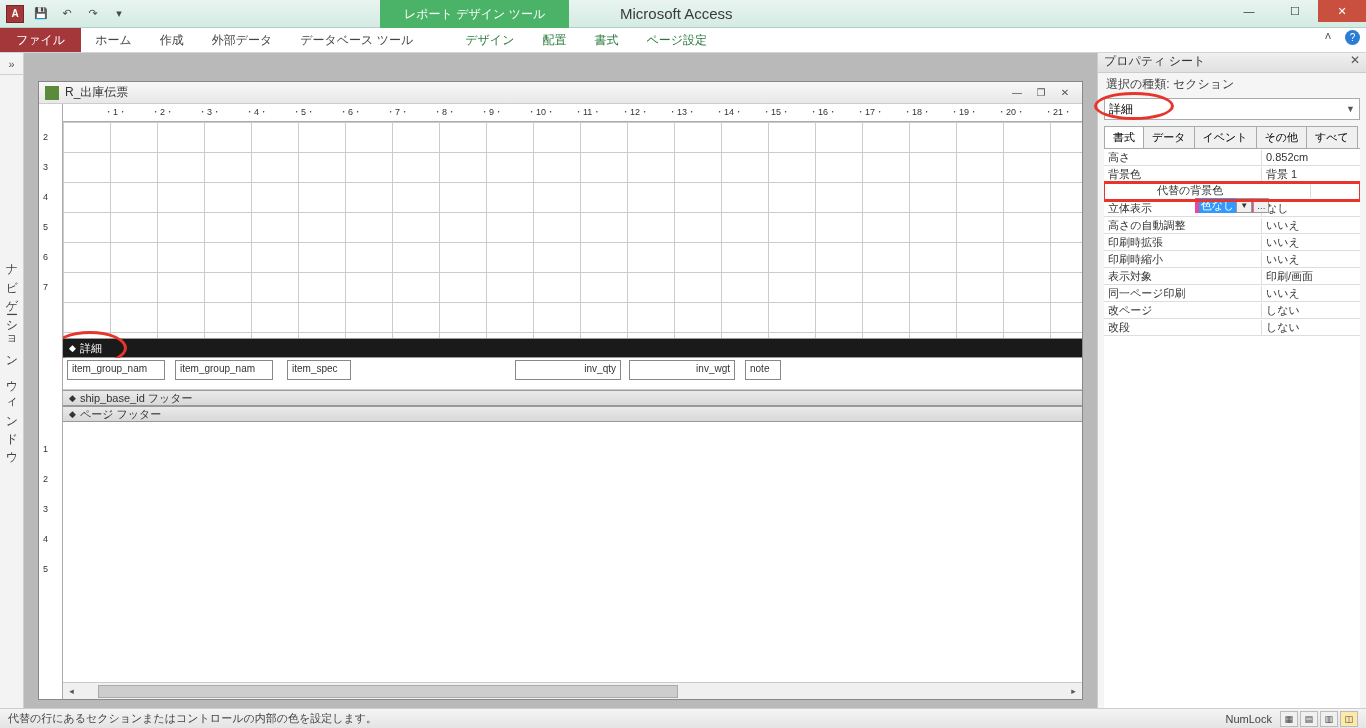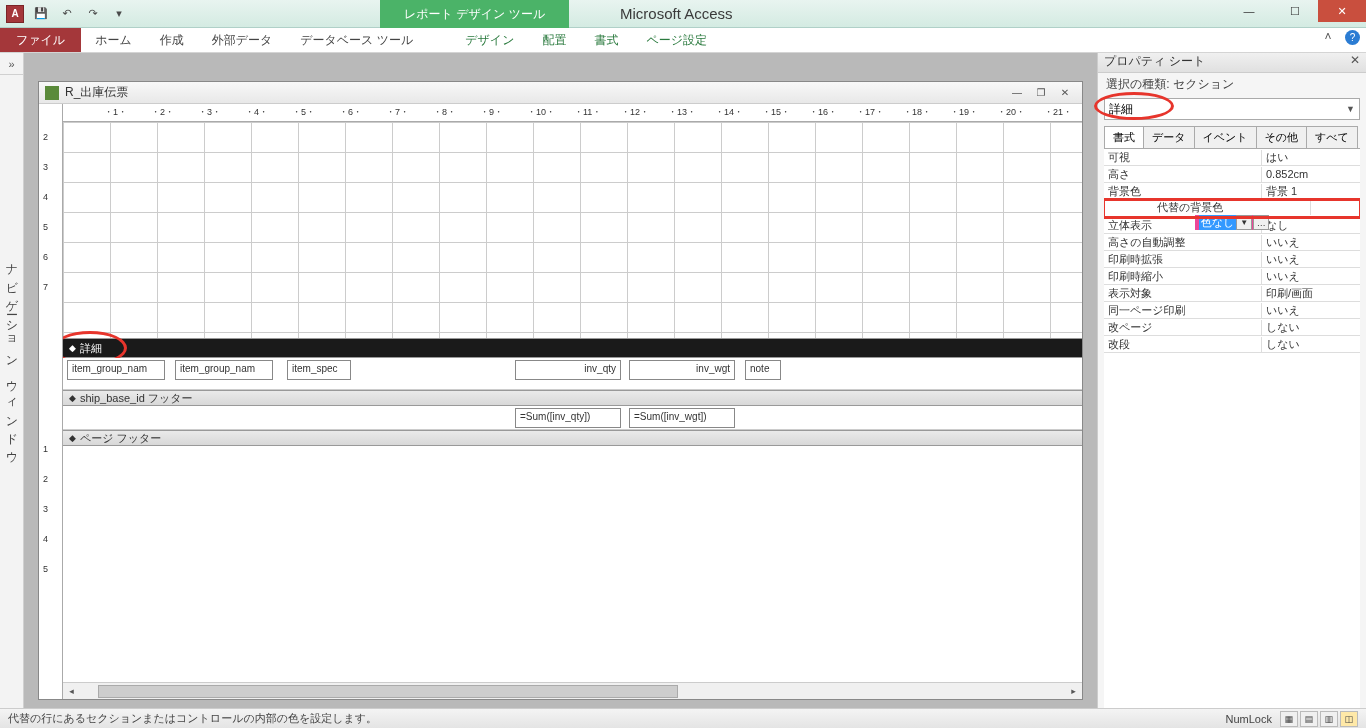--- a/index.html
+++ b/index.html
@@ -193,24 +193,20 @@
               <div class="field-box" style="left:112px;width:98px">item_group_nam</div>
               <div class="field-box" style="left:224px;width:64px">item_spec</div>
               <div class="field-box" style="left:452px;width:106px;text-align:right">inv_qty</div>
               <div class="field-box" style="left:566px;width:106px;text-align:right">inv_wgt</div>
               <div class="field-box" style="left:682px;width:36px">note</div>
             </div>
             <div class="section-band">
               <span class="marker">◆</span>
               <span>ship_base_id フッター</span>
             </div>
-            <div class="field-row grid-area" style="height:24px">
-              <div class="field-box" style="left:452px;width:106px">=Sum([inv_qty])</div>
-              <div class="field-box" style="left:566px;width:106px">=Sum([inv_wgt])</div>
-            </div>
             <div class="section-band">
               <span class="marker">◆</span>
               <span>ページ フッター</span>
             </div>
             <div class="page-footer-area"></div>
           </div>
           <div class="scroll-h">
             <div class="arrow">◂</div>
             <div class="thumb"></div>
             <div style="flex:1"></div>
@@ -236,26 +232,20 @@
     </div>
     <div class="prop-tabs" id="prop-tabs">
         <div class="prop-tab active">書式</div>
         <div class="prop-tab">データ</div>
         <div class="prop-tab">イベント</div>
         <div class="prop-tab">その他</div>
         <div class="prop-tab">すべて</div>
       </div>
     <div class="prop-grid" id="prop-grid">
         <div class="prop-row">
-          <div class="k">可視</div>
-          <div class="v">
-            <span class="val-text">はい</span>
-          </div>
-        </div>
-        <div class="prop-row">
           <div class="k">高さ</div>
           <div class="v">
             <span class="val-text">0.852cm</span>
           </div>
         </div>
         <div class="prop-row">
           <div class="k">背景色</div>
           <div class="v">
             <span class="val-text">背景 1</span>
           </div>

